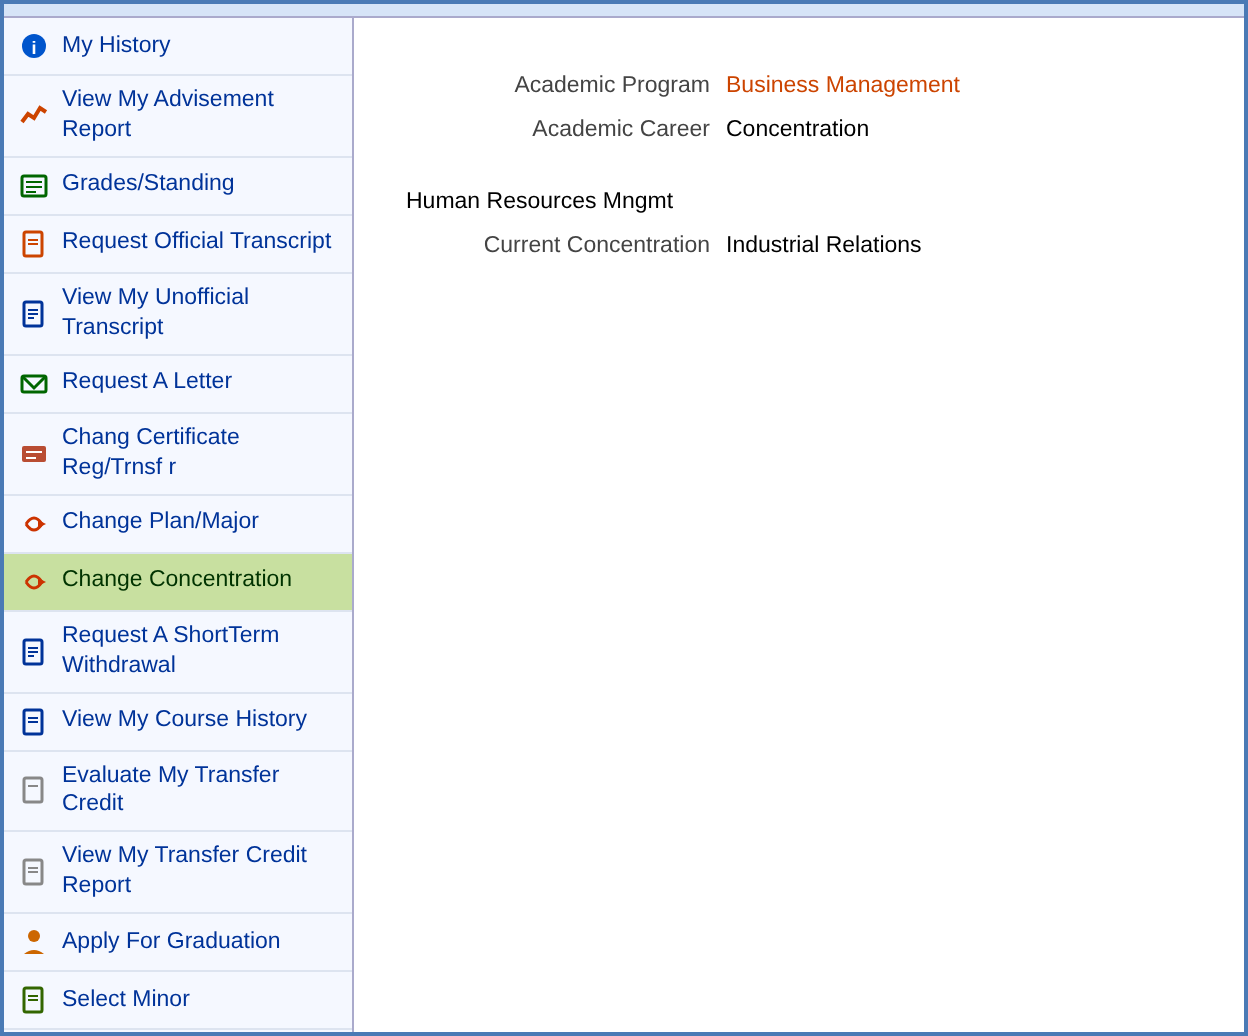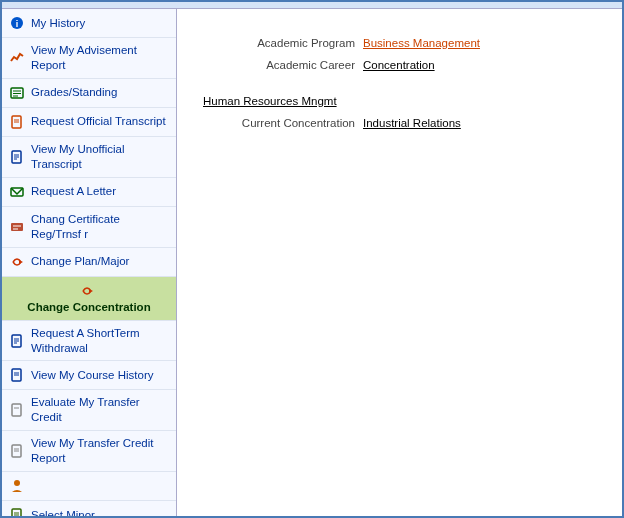--- a/index.html
+++ b/index.html
@@ -43,23 +43,22 @@
       align-items: center;
       padding: 5px 6px;
       border-bottom: 1px solid #dde4f0;
       cursor: pointer;
       color: #003399;
       font-size: 11.5px;
       line-height: 1.3;
     }
     .sidebar-item.active {
       background: #c8e0a0;
-      font-weight: bold;
+      font-weight: normal;
       color: #003300;
-      flex-direction: column;
     }
     .sidebar-icon {
       width: 18px;
       height: 18px;
       margin-right: 5px;
       flex-shrink: 0;
       display: flex;
       align-items: center;
       justify-content: center;
       font-size: 13px;
@@ -99,21 +98,20 @@
     }
     .info-label {
       width: 160px;
       text-align: right;
       color: #444;
       padding-right: 8px;
       font-weight: normal;
     }
     .info-value {
       color: #cc4400;
-      text-decoration: underline;
     }
     .info-value.black {
       color: #000;
     }
   </style>
 </head>
 <body>
 
 <div class="outer-border">
   <div class="student-name-bar">
@@ -249,20 +247,21 @@
           </span>
           <span>View My Transfer Credit Report</span>
         </div>
         <div class="sidebar-item">
           <span class="sidebar-icon">
             <svg width="14" height="14" viewBox="0 0 14 14">
               <circle cx="7" cy="4" r="3" fill="#cc6600"></circle>
               <path d="M2,13 Q7,9 12,13" fill="#cc6600"></path>
             </svg>
           </span>
+          <span>Apply For Graduation</span>
         </div>
         <div class="sidebar-item">
           <span class="sidebar-icon">
             <svg width="14" height="14" viewBox="0 0 14 14">
               <rect x="2" y="1" width="9" height="12" rx="1" fill="none" stroke="#336600" stroke-width="1.5"></rect>
               <line x1="4" y1="5" x2="9" y2="5" stroke="#336600" stroke-width="1"></line>
               <line x1="4" y1="7" x2="9" y2="7" stroke="#336600" stroke-width="1"></line>
             </svg>
           </span>
           <span>Select Minor</span>

